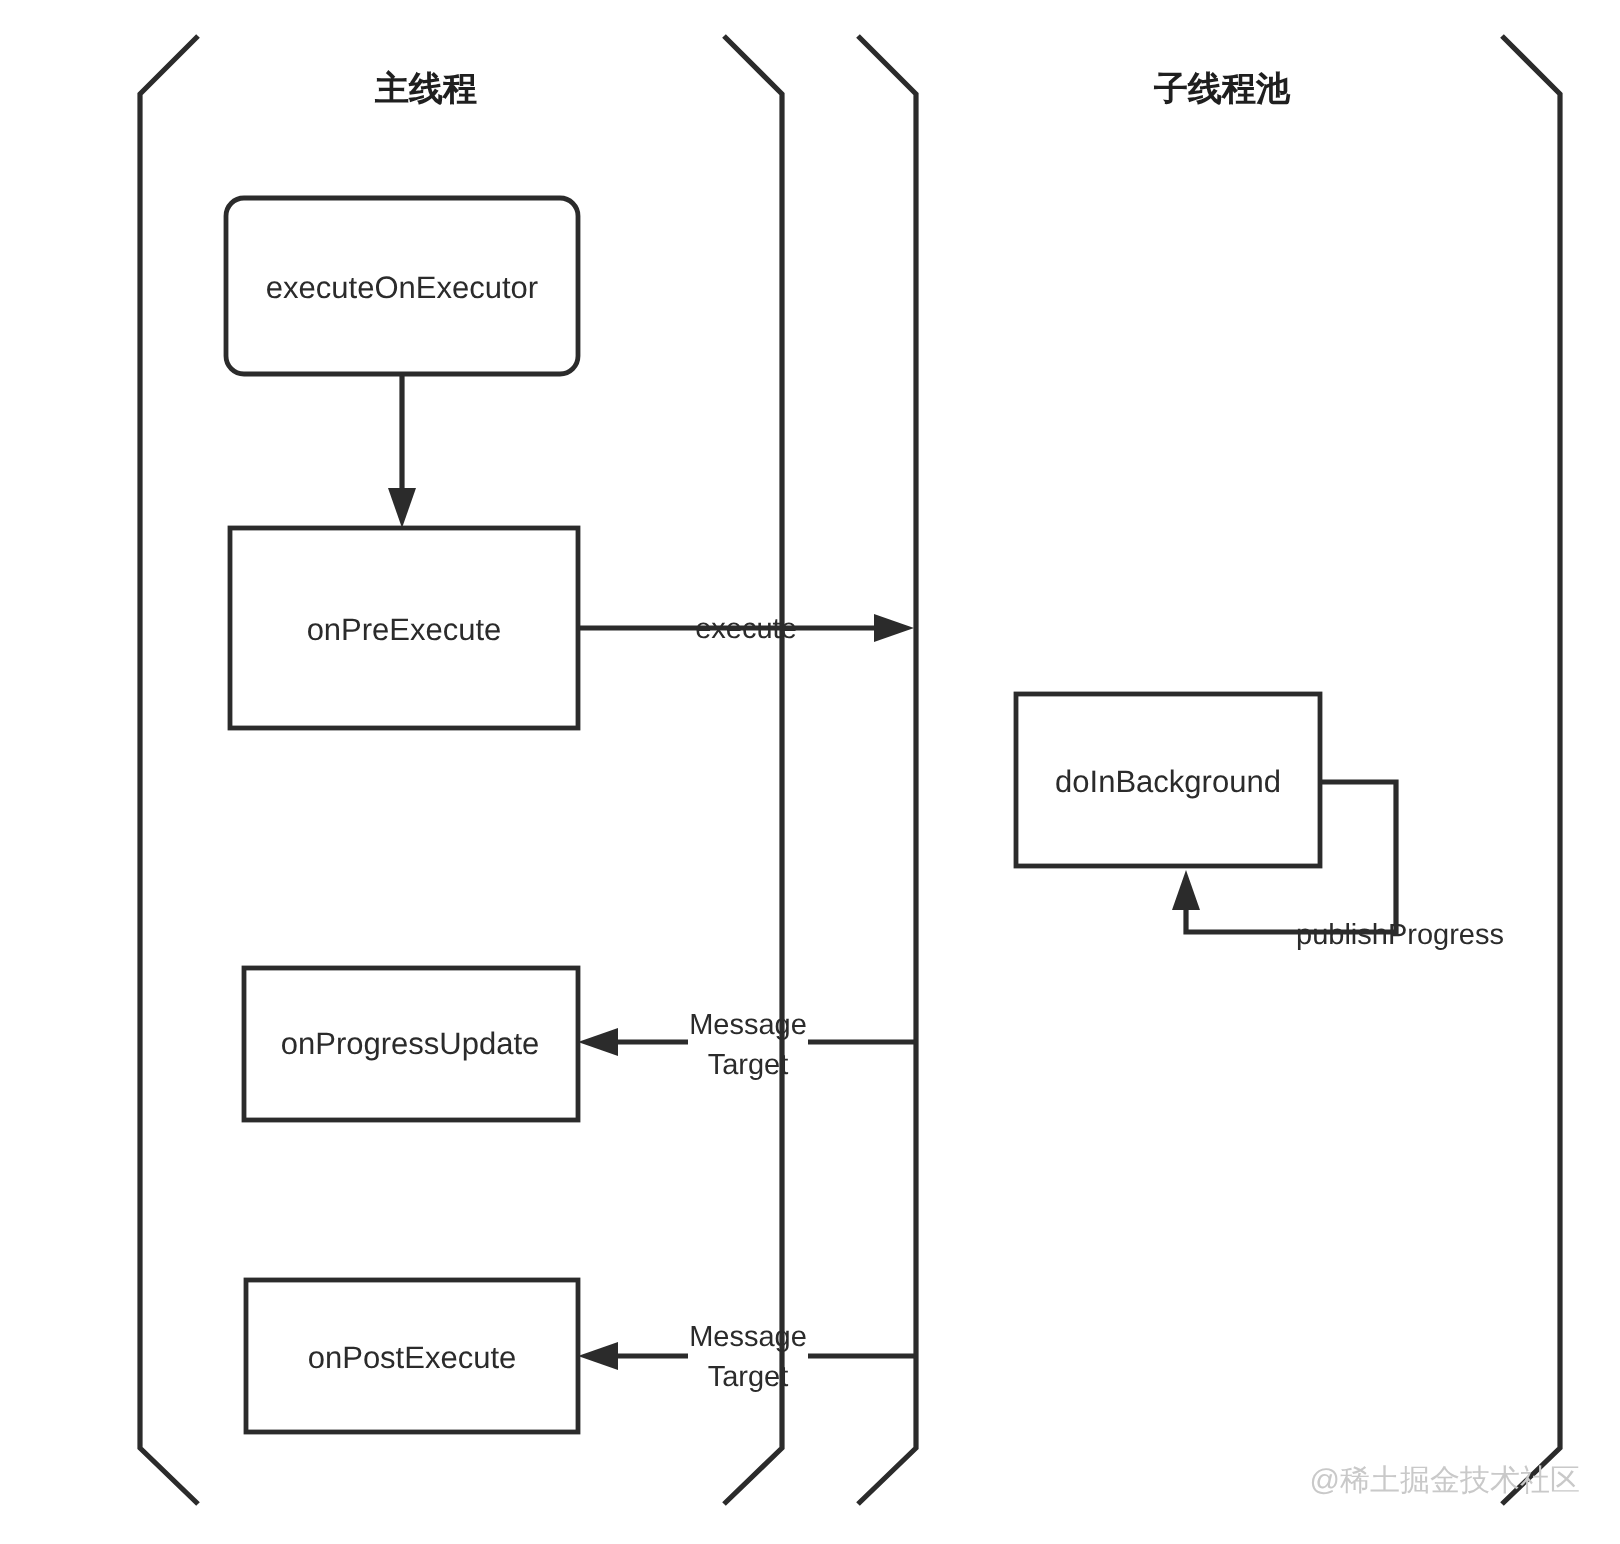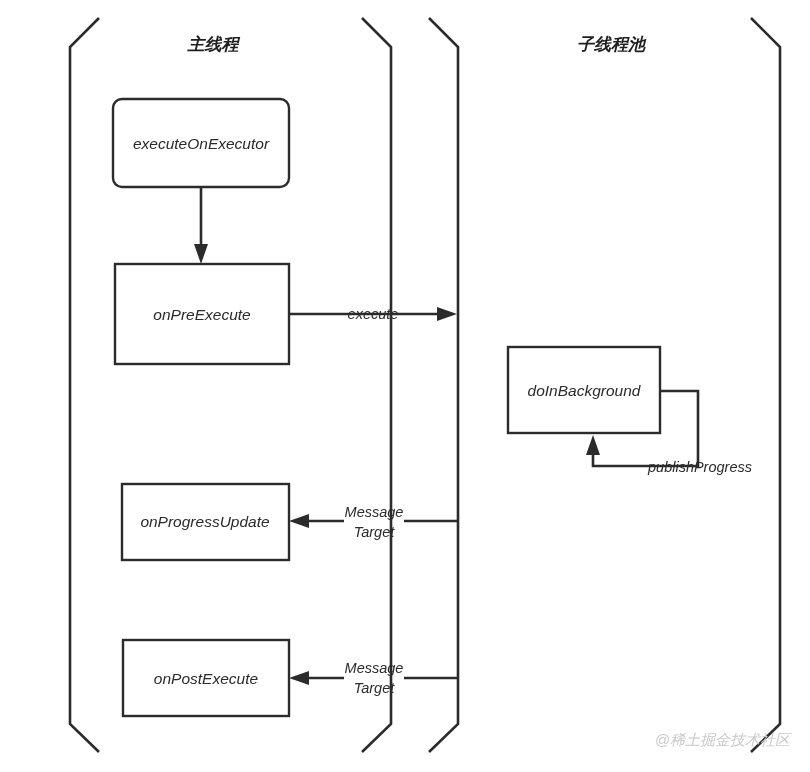--- a/index.html
+++ b/index.html
@@ -9,21 +9,20 @@
   }
   body {
     font-family: "Liberation Sans", "DejaVu Sans", sans-serif;
   }
   #diagram-root {
     position: relative;
     width: 810px;
     height: 772px;
     background: #ffffff;
     overflow: hidden;
-    font-style: italic;
   }
   #diagram-svg {
     position: absolute;
     left: 0;
     top: 0;
     width: 810px;
     height: 772px;
   }
   .lane-title {
     font-size: 17px;

